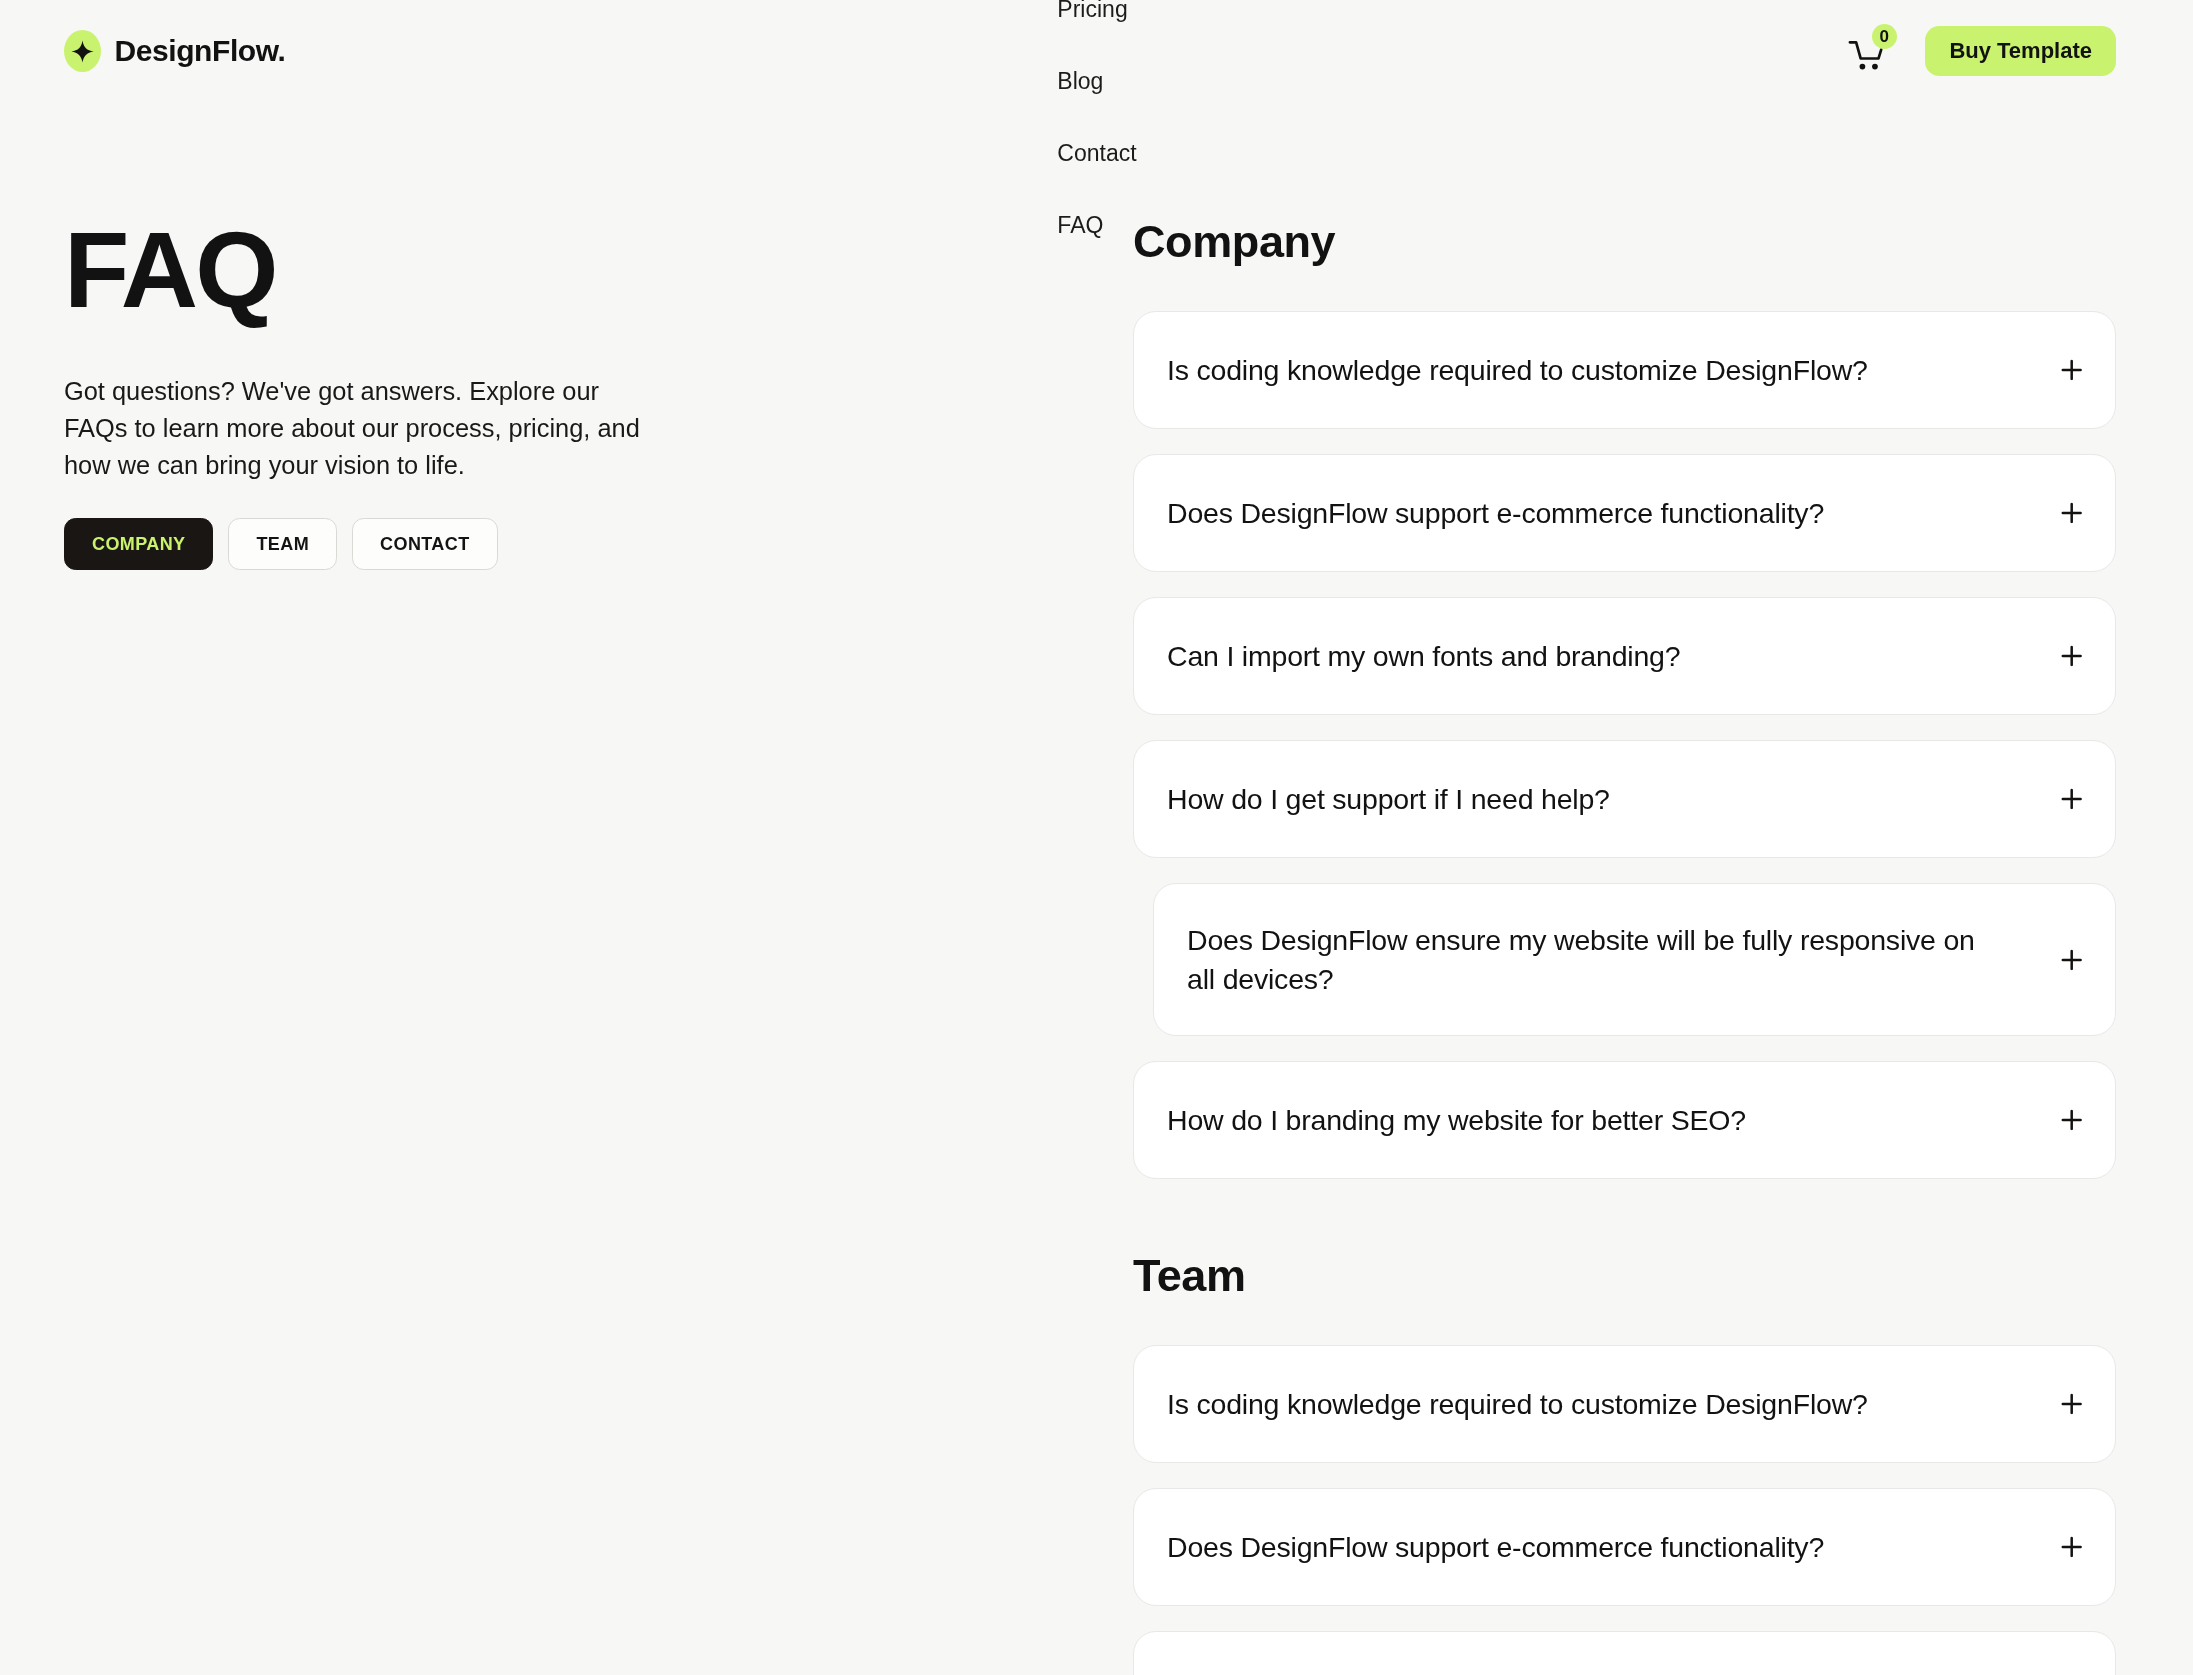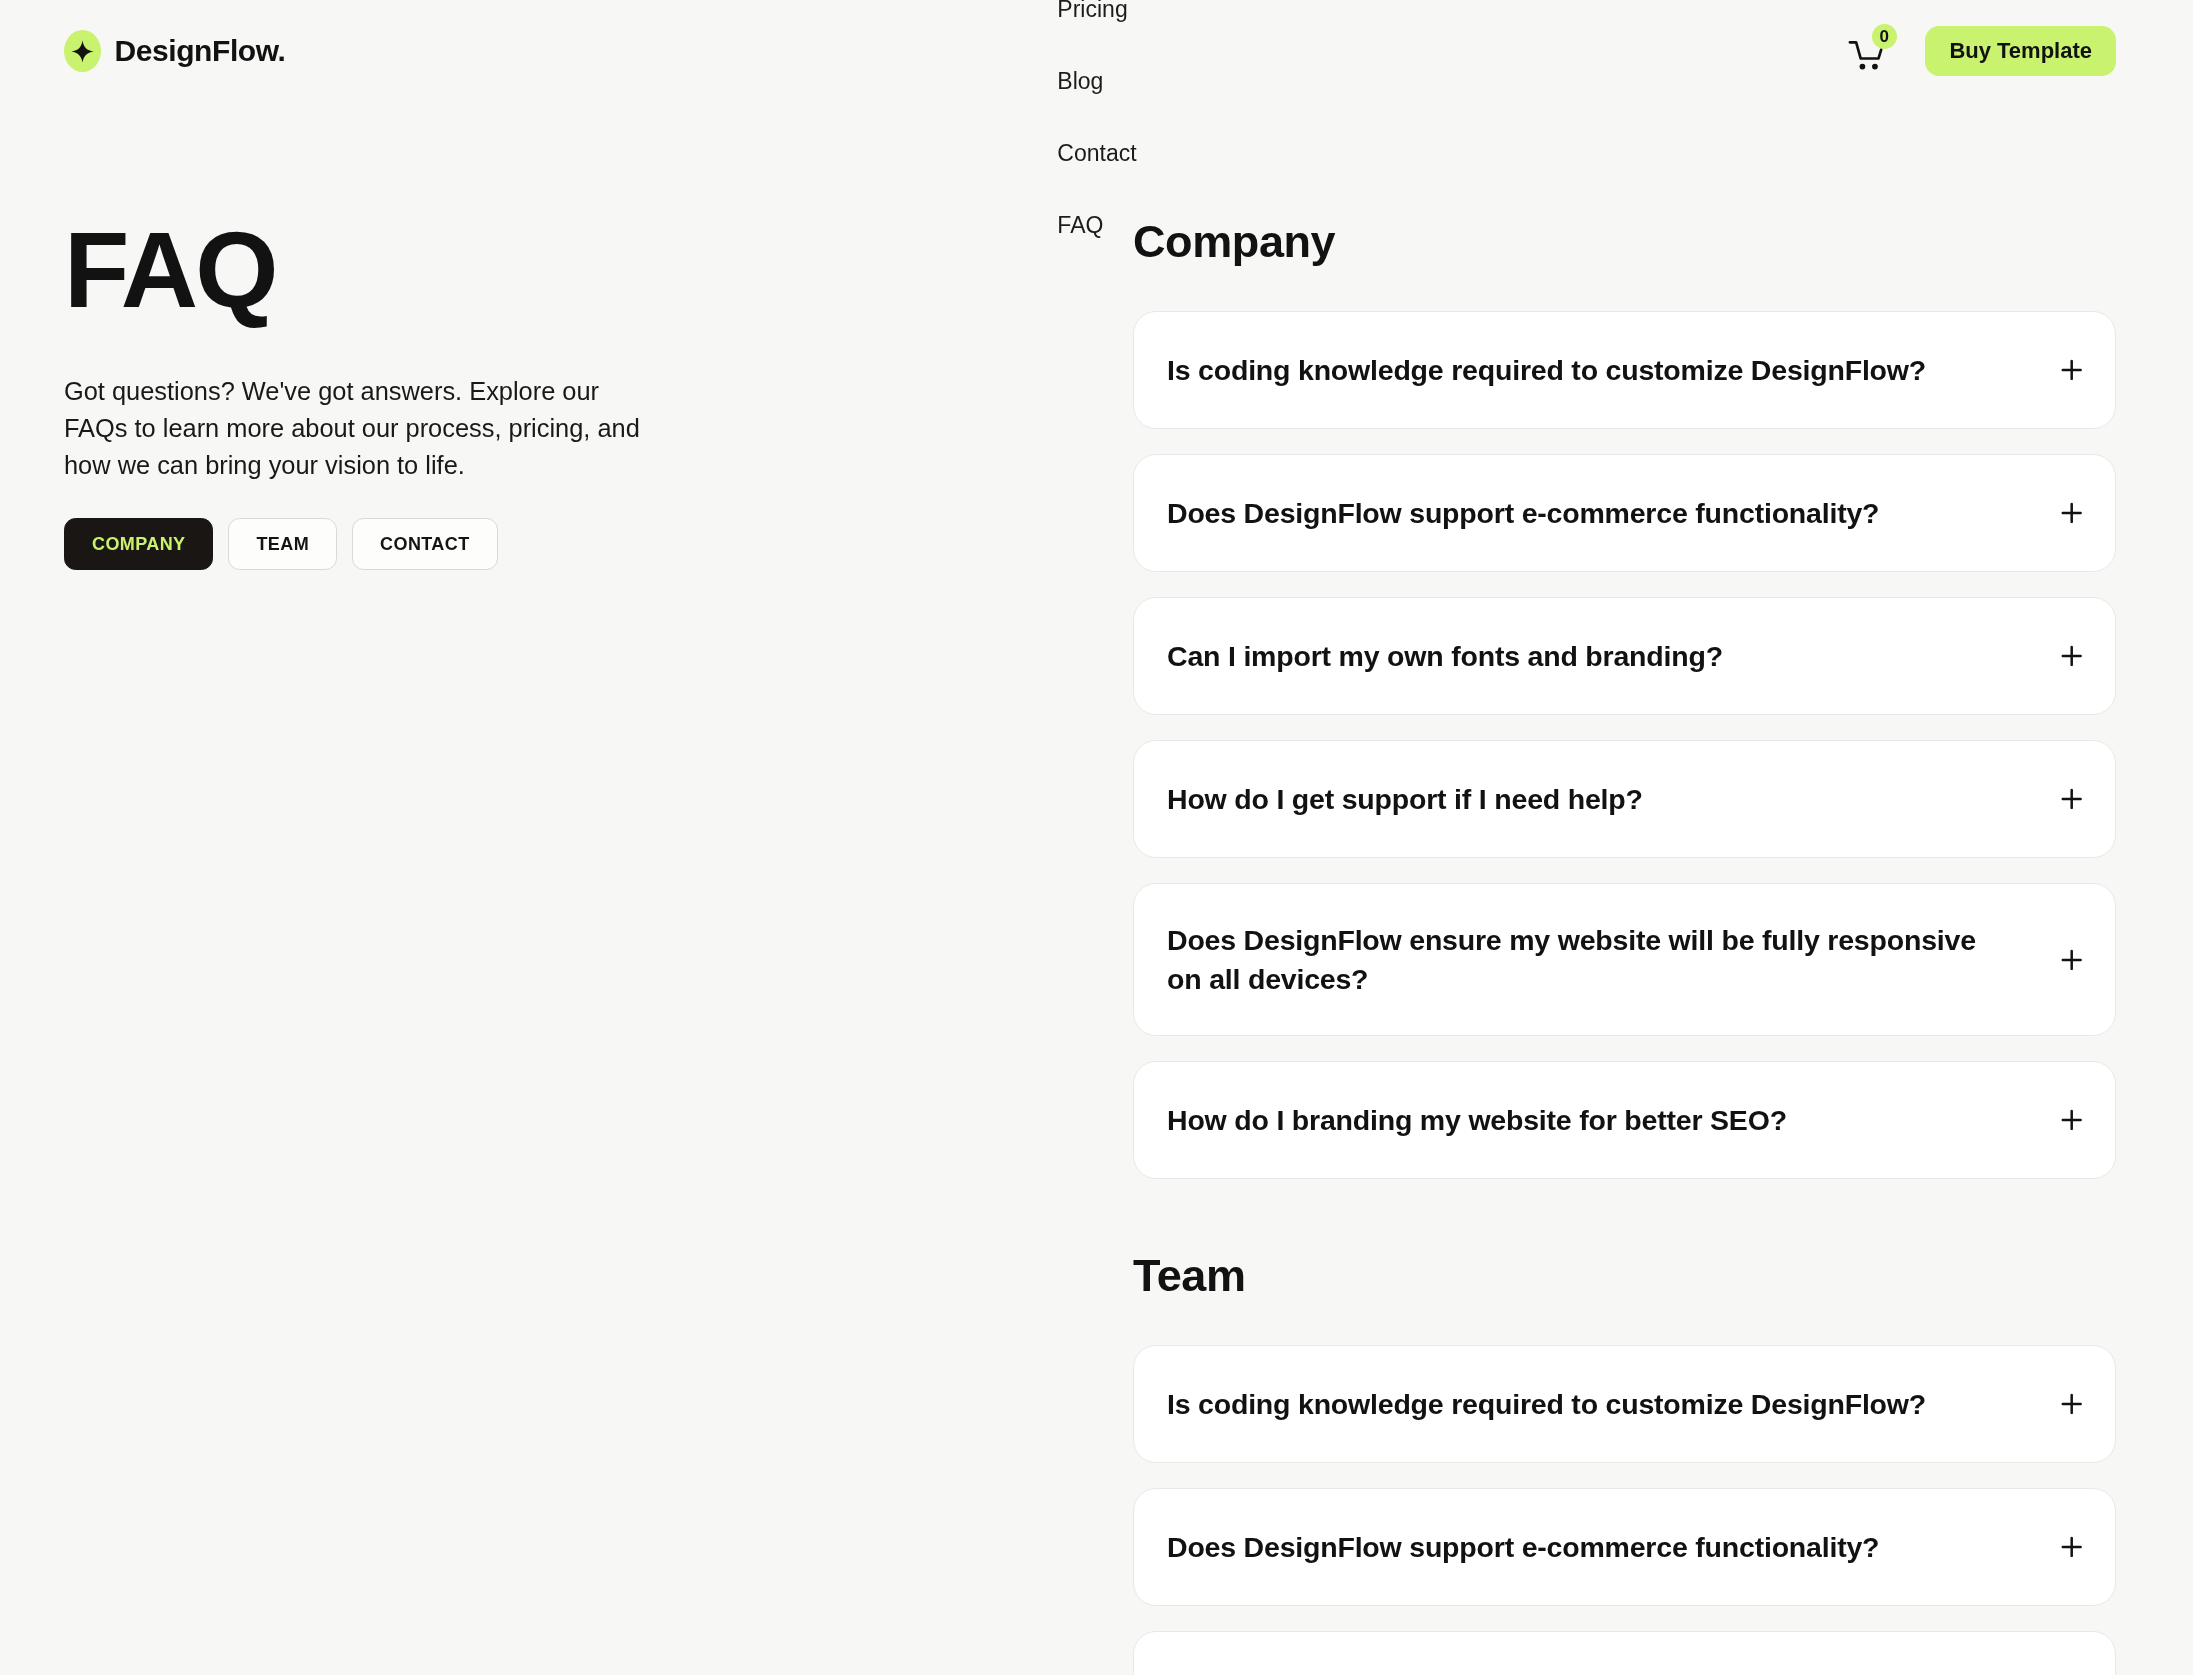--- a/index.html
+++ b/index.html
@@ -91,23 +91,23 @@
     position: relative;
     min-height: 118px;
     background: #ffffff;
     border: 0.9px solid #e8e8e6;
     border-radius: 23px;
     display: flex; align-items: center;
     padding: 21.4px 107px 21.4px 33px;
     margin-bottom: 25px;
     cursor: pointer;
   }
-  .faq-card.tall { min-height: 153px; }
+  .faq-card.tall { min-height: 153px; margin-left: 20px; }
   .question {
-    font-size: 28.5px; font-weight: 700;
+    font-size: 28.5px; font-weight: 400;
     letter-spacing: -0.2px; line-height: 1.35; color: #121212;
   }
   .plus {
     position: absolute; right: 33px; top: 50%;
     transform: translateY(-50%);
     width: 21.4px; height: 21.4px;
   }
 </style>
 </head>
 <body>

